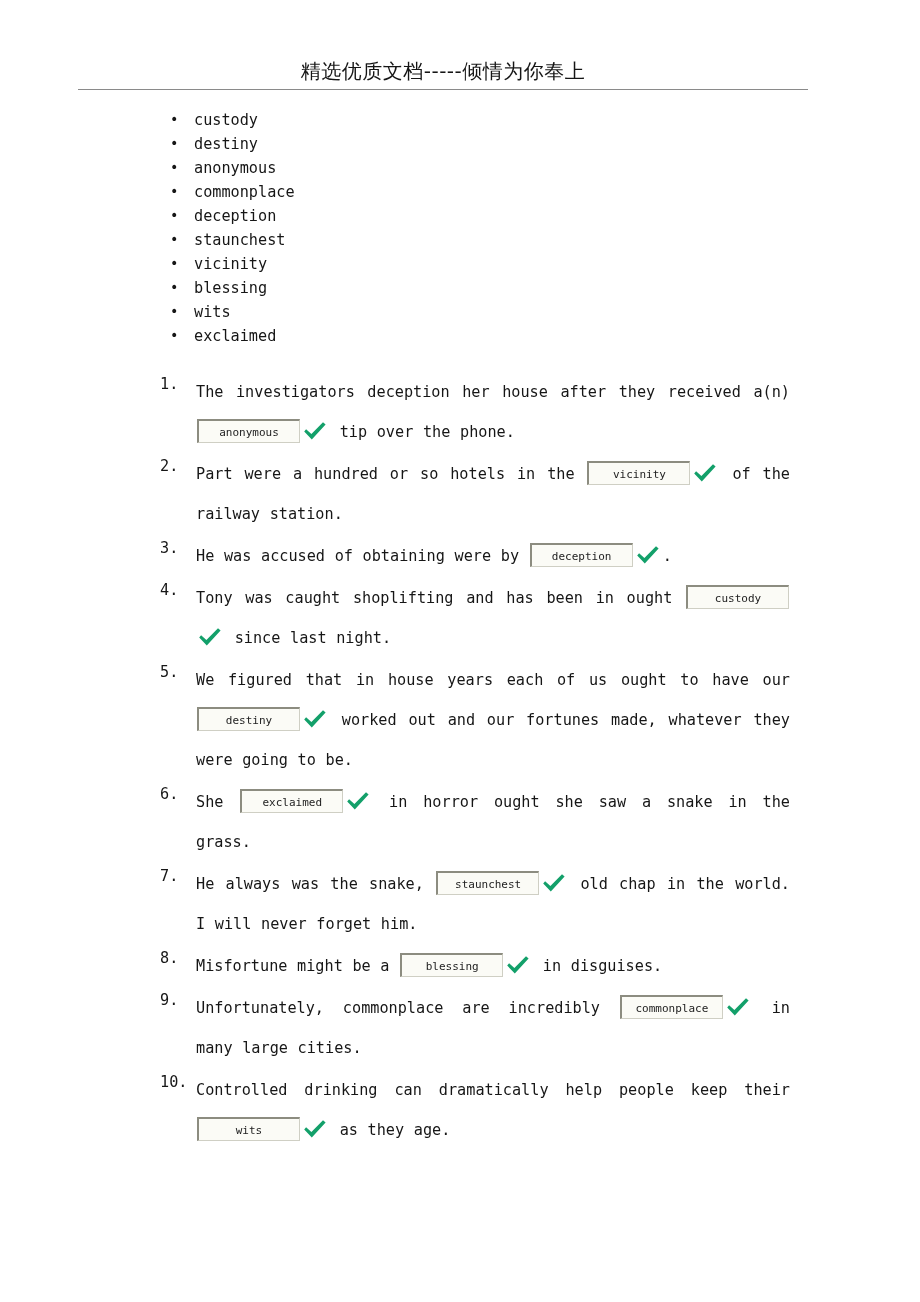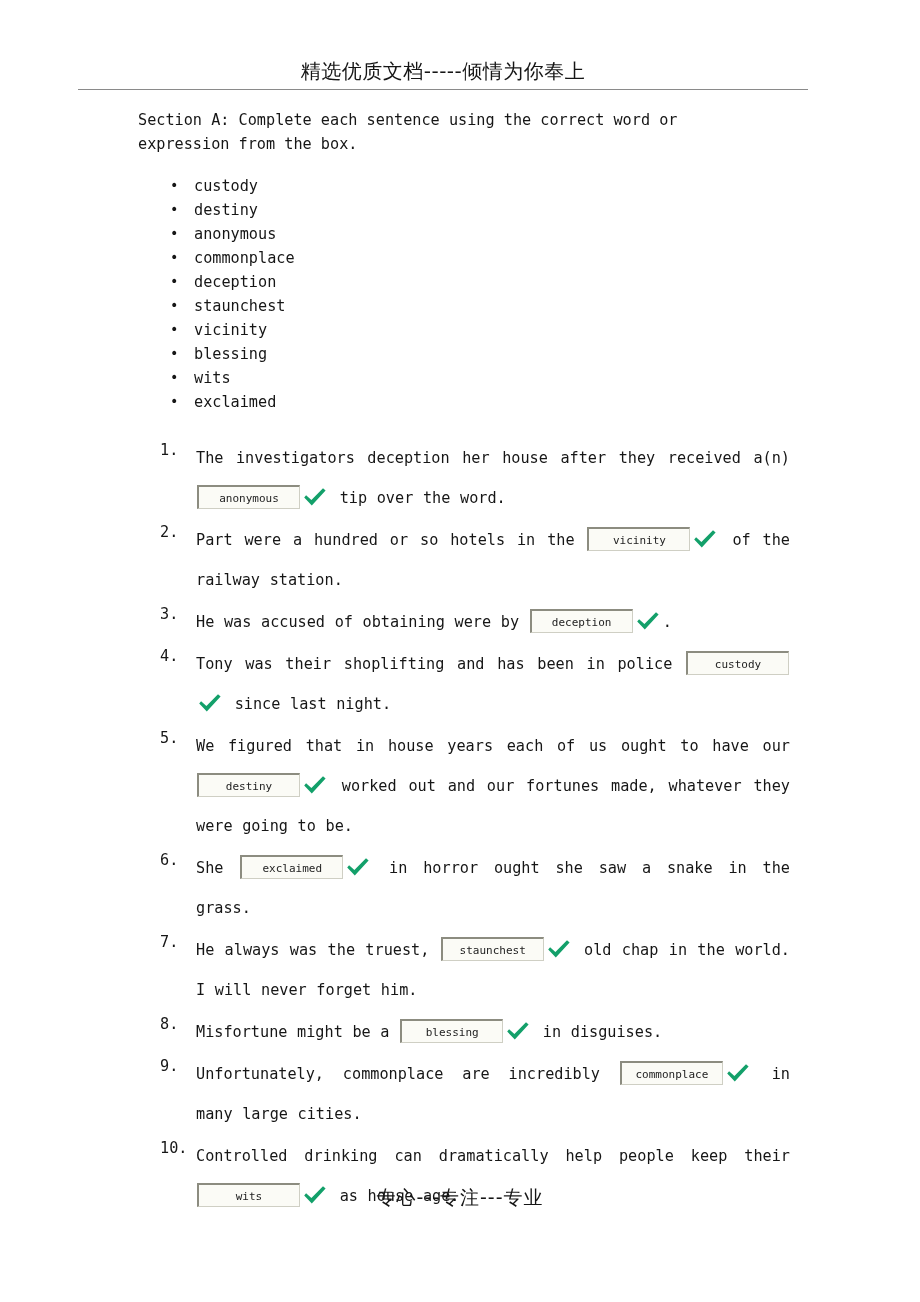--- a/index.html
+++ b/index.html
@@ -185,85 +185,83 @@
 <div class="page">
 
   <div class="doc-header">
     <div class="doc-header-title">精选优质文档-----倾情为你奉上</div>
     <div class="doc-header-rule"></div>
   </div>
 
   <div class="content">
 
 
-    <p class="para section-desc">Section A: Complete each sentence using the correct word or expression from the box.</p>
 
     <ul class="word-list" id="word-list">
         <li>custody</li>
         <li>destiny</li>
         <li>anonymous</li>
         <li>commonplace</li>
         <li>deception</li>
         <li>staunchest</li>
         <li>vicinity</li>
         <li>blessing</li>
         <li>wits</li>
         <li>exclaimed</li>
       </ul>
 
     <ol class="question-list" id="question-list">
         <li>
           <div class="qtext"><span>The investigators deception her house after they received a(n) </span><span class="answer-box">anonymous</span><span class="check"><svg width="26" height="24" viewBox="0 0 26 24" xmlns="http://www.w3.org/2000/svg">
                 <path d="M2.2 12.6 L4.1 10.3 L9.4 15.0 L21.0 3.3 L23.6 5.6 L9.8 20.4 Z" fill="#13a06a"></path>
-              </svg></span><span> tip over the word.</span></div>
+              </svg></span><span> tip over the phone.</span></div>
         </li>
         <li>
           <div class="qtext"><span>Part were a hundred or so hotels in the </span><span class="answer-box">vicinity</span><span class="check"><svg width="26" height="24" viewBox="0 0 26 24" xmlns="http://www.w3.org/2000/svg">
                 <path d="M2.2 12.6 L4.1 10.3 L9.4 15.0 L21.0 3.3 L23.6 5.6 L9.8 20.4 Z" fill="#13a06a"></path>
               </svg></span><span> of the railway station.</span></div>
         </li>
         <li>
           <div class="qtext"><span>He was accused of obtaining were by </span><span class="answer-box">deception</span><span class="check"><svg width="26" height="24" viewBox="0 0 26 24" xmlns="http://www.w3.org/2000/svg">
                 <path d="M2.2 12.6 L4.1 10.3 L9.4 15.0 L21.0 3.3 L23.6 5.6 L9.8 20.4 Z" fill="#13a06a"></path>
               </svg></span><span>.</span></div>
         </li>
         <li>
-          <div class="qtext"><span>Tony was their shoplifting and has been in police </span><span class="answer-box">custody</span><span class="check"><svg width="26" height="24" viewBox="0 0 26 24" xmlns="http://www.w3.org/2000/svg">
+          <div class="qtext"><span>Tony was caught shoplifting and has been in ought </span><span class="answer-box">custody</span><span class="check"><svg width="26" height="24" viewBox="0 0 26 24" xmlns="http://www.w3.org/2000/svg">
                 <path d="M2.2 12.6 L4.1 10.3 L9.4 15.0 L21.0 3.3 L23.6 5.6 L9.8 20.4 Z" fill="#13a06a"></path>
               </svg></span><span> since last night.</span></div>
         </li>
         <li>
           <div class="qtext"><span>We figured that in house years each of us ought to have our </span><span class="answer-box">destiny</span><span class="check"><svg width="26" height="24" viewBox="0 0 26 24" xmlns="http://www.w3.org/2000/svg">
                 <path d="M2.2 12.6 L4.1 10.3 L9.4 15.0 L21.0 3.3 L23.6 5.6 L9.8 20.4 Z" fill="#13a06a"></path>
               </svg></span><span> worked out and our fortunes made, whatever they were going to be.</span></div>
         </li>
         <li>
           <div class="qtext"><span>She </span><span class="answer-box">exclaimed</span><span class="check"><svg width="26" height="24" viewBox="0 0 26 24" xmlns="http://www.w3.org/2000/svg">
                 <path d="M2.2 12.6 L4.1 10.3 L9.4 15.0 L21.0 3.3 L23.6 5.6 L9.8 20.4 Z" fill="#13a06a"></path>
               </svg></span><span> in horror ought she saw a snake in the grass.</span></div>
         </li>
         <li>
-          <div class="qtext"><span>He always was the truest, </span><span class="answer-box">staunchest</span><span class="check"><svg width="26" height="24" viewBox="0 0 26 24" xmlns="http://www.w3.org/2000/svg">
+          <div class="qtext"><span>He always was the snake, </span><span class="answer-box">staunchest</span><span class="check"><svg width="26" height="24" viewBox="0 0 26 24" xmlns="http://www.w3.org/2000/svg">
                 <path d="M2.2 12.6 L4.1 10.3 L9.4 15.0 L21.0 3.3 L23.6 5.6 L9.8 20.4 Z" fill="#13a06a"></path>
               </svg></span><span> old chap in the world. I will never forget him.</span></div>
         </li>
         <li>
           <div class="qtext"><span>Misfortune might be a </span><span class="answer-box">blessing</span><span class="check"><svg width="26" height="24" viewBox="0 0 26 24" xmlns="http://www.w3.org/2000/svg">
                 <path d="M2.2 12.6 L4.1 10.3 L9.4 15.0 L21.0 3.3 L23.6 5.6 L9.8 20.4 Z" fill="#13a06a"></path>
               </svg></span><span> in disguises.</span></div>
         </li>
         <li>
           <div class="qtext"><span>Unfortunately, commonplace are incredibly </span><span class="answer-box">commonplace</span><span class="check"><svg width="26" height="24" viewBox="0 0 26 24" xmlns="http://www.w3.org/2000/svg">
                 <path d="M2.2 12.6 L4.1 10.3 L9.4 15.0 L21.0 3.3 L23.6 5.6 L9.8 20.4 Z" fill="#13a06a"></path>
               </svg></span><span> in many large cities.</span></div>
         </li>
         <li>
           <div class="qtext"><span>Controlled drinking can dramatically help people keep their </span><span class="answer-box">wits</span><span class="check"><svg width="26" height="24" viewBox="0 0 26 24" xmlns="http://www.w3.org/2000/svg">
                 <path d="M2.2 12.6 L4.1 10.3 L9.4 15.0 L21.0 3.3 L23.6 5.6 L9.8 20.4 Z" fill="#13a06a"></path>
-              </svg></span><span> as house age.</span></div>
+              </svg></span><span> as they age.</span></div>
         </li>
       </ol>
 
   </div>
 
-  <div class="doc-footer">专心---专注---专业</div>
 
 </div>
 
 </body></html>

